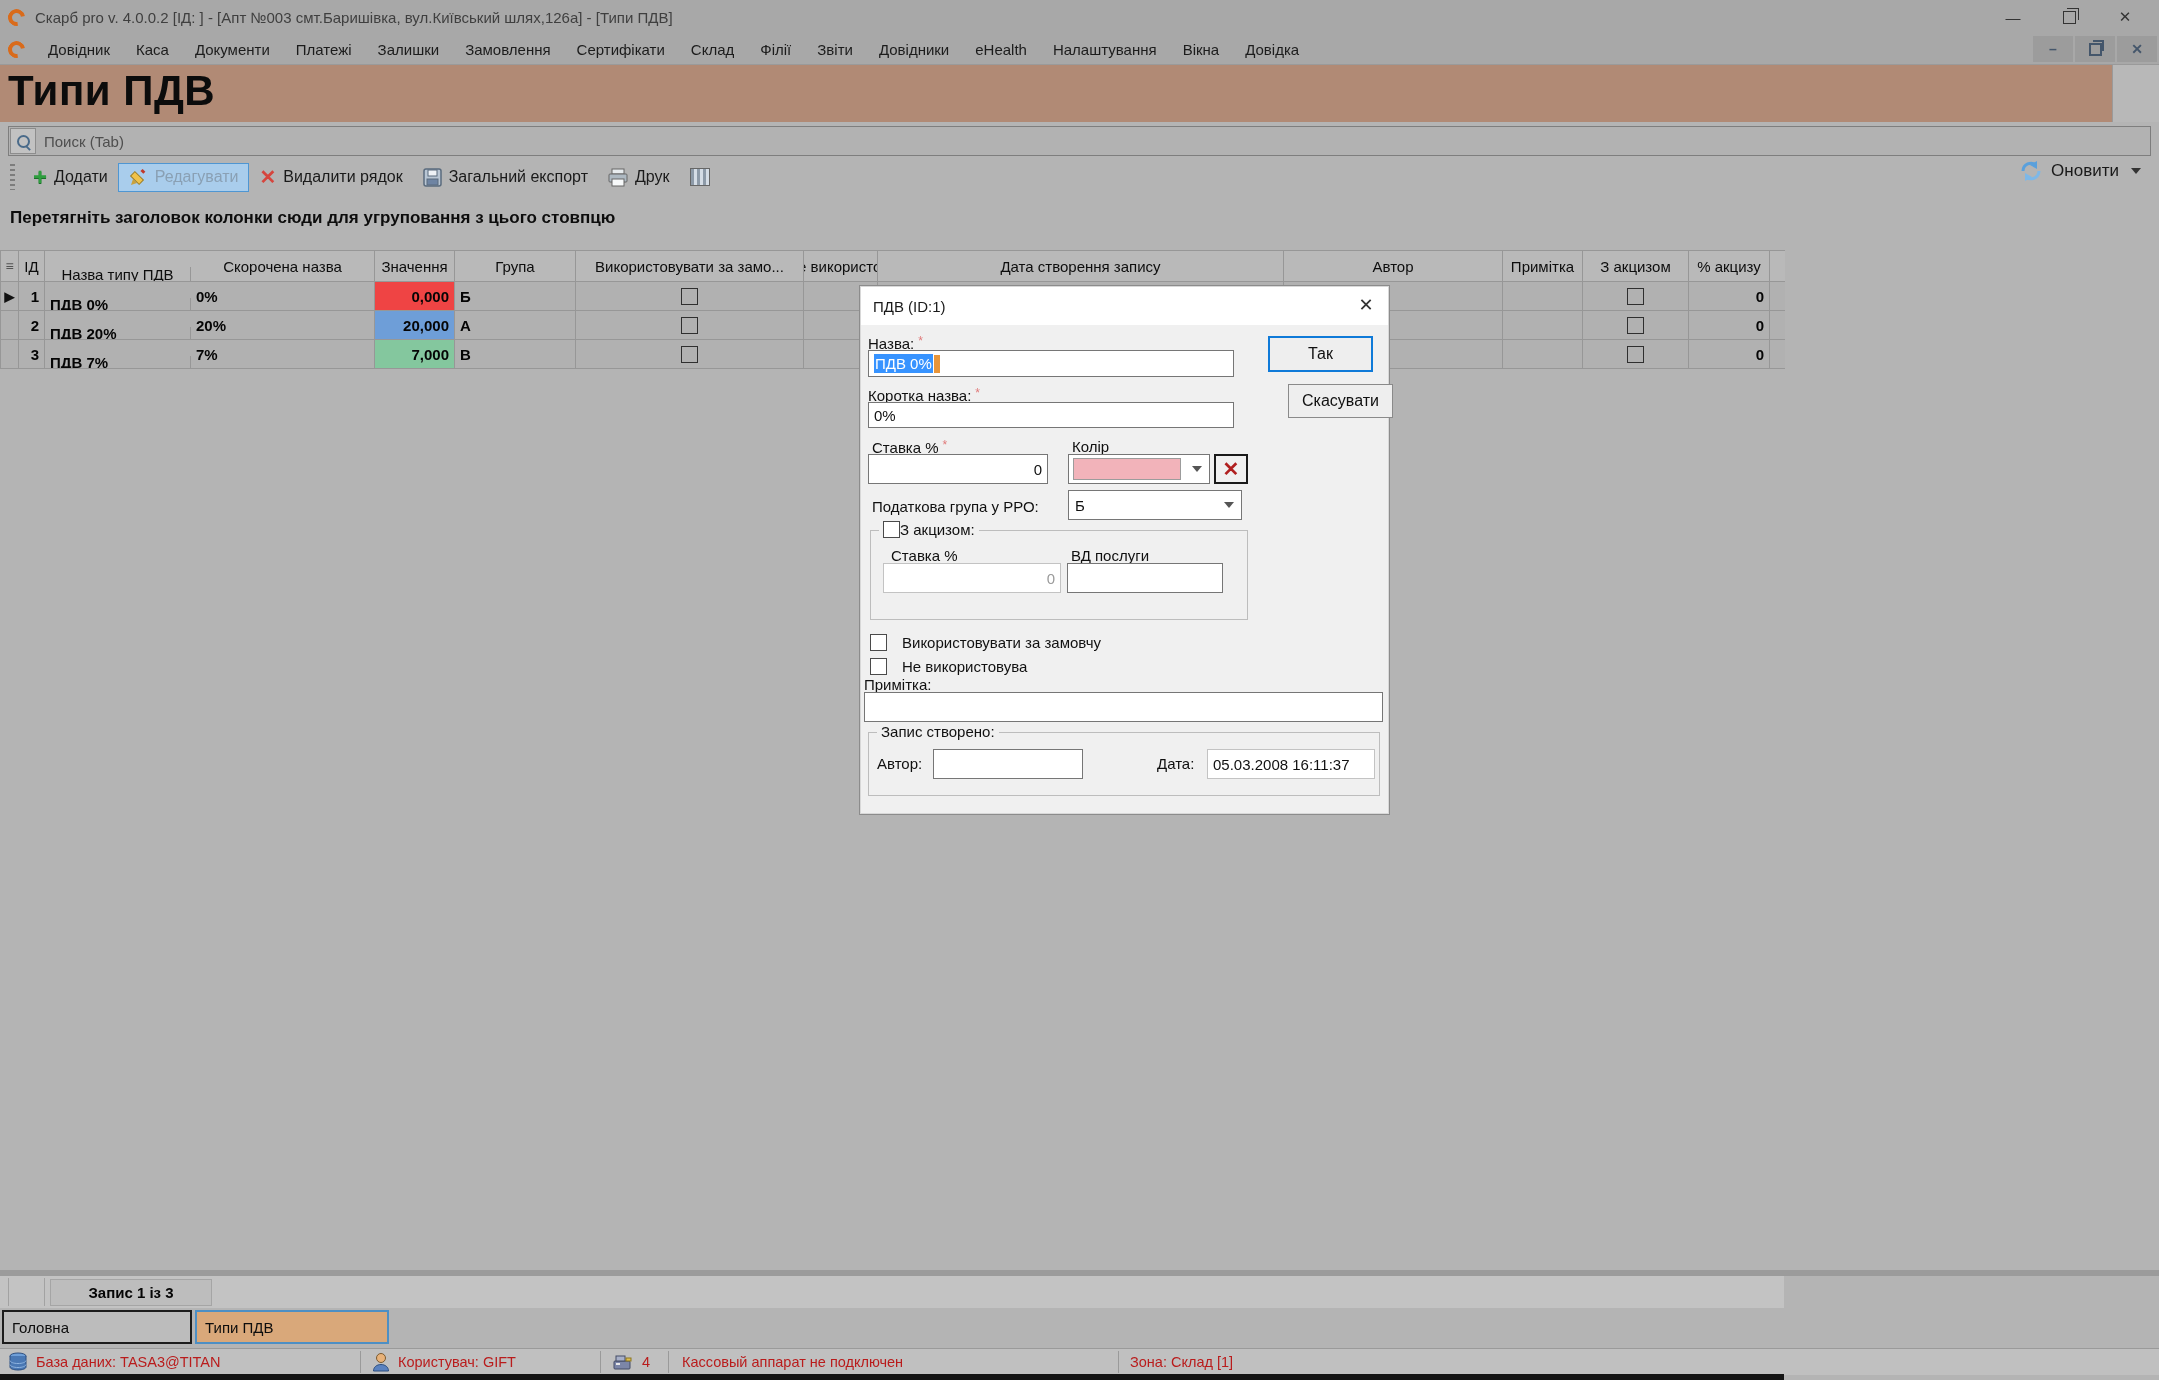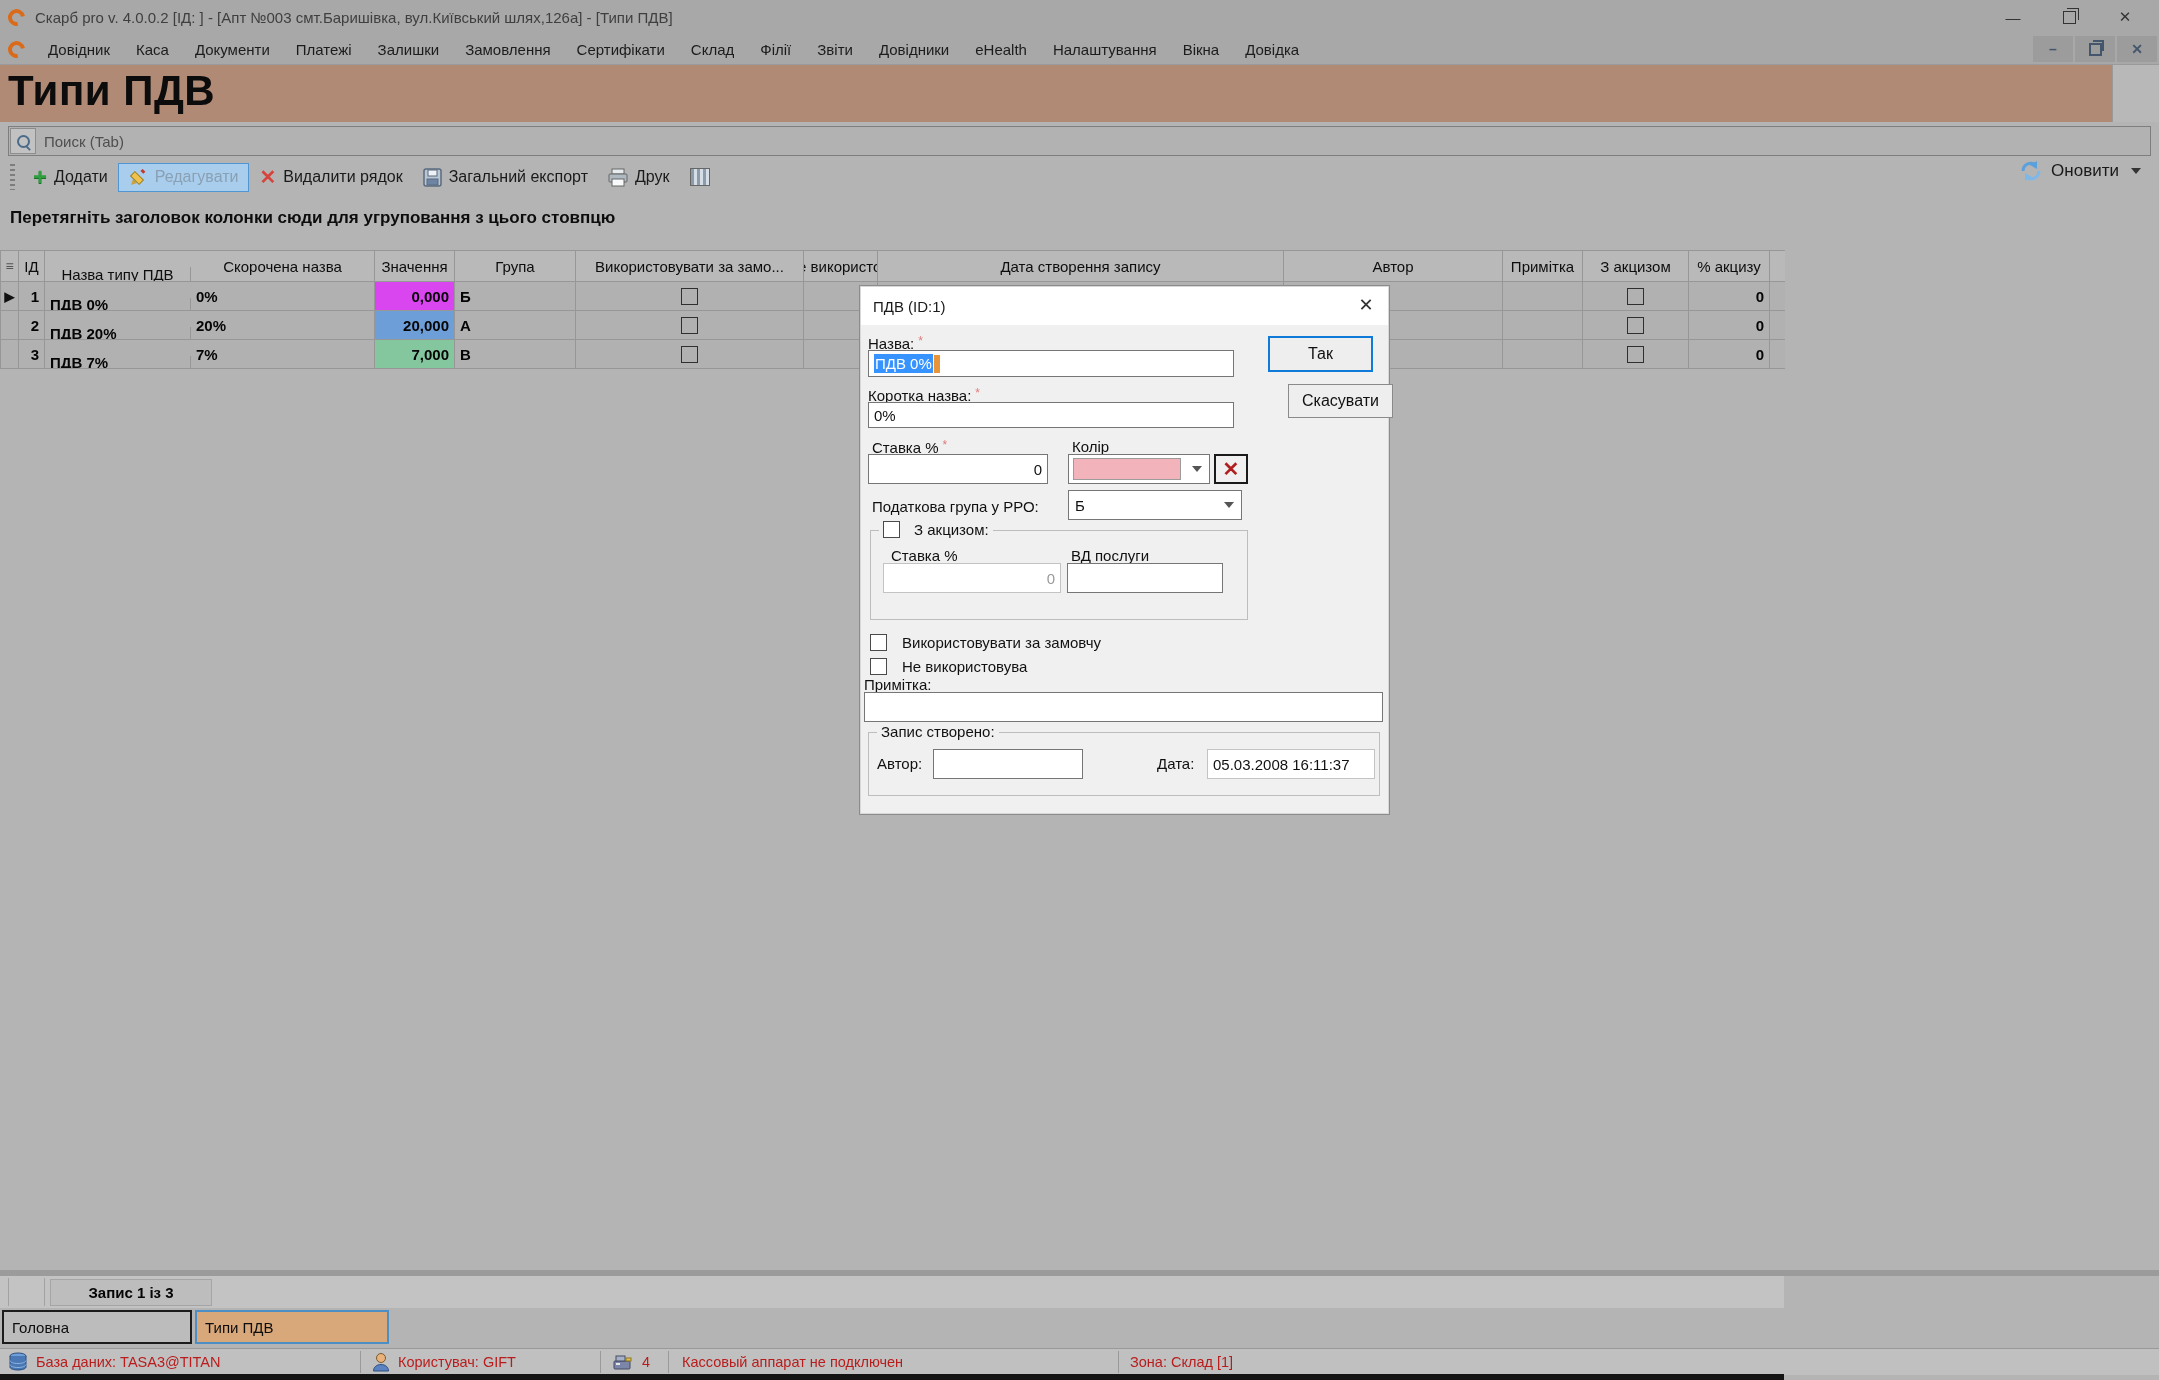--- a/index.html
+++ b/index.html
@@ -89,21 +89,21 @@
   .caret{display:inline-block;width:6px;height:18px;background:#e8953a;margin-left:1px;}
   .btn{position:absolute;background:#eeeeee;border:1px solid #8a8a8a;display:flex;align-items:center;justify-content:center;font-size:16px;color:#111;box-sizing:border-box;}
   .btn.primary{border:2px solid #0f7ad8;}
   .combo{position:absolute;background:#fff;border:1px solid #767676;box-sizing:border-box;display:flex;align-items:center;}
   .combo .swatch{flex:1;margin:4px;height:calc(100% - 8px);border:1px solid #9c9c9c;}
   .combo .val{flex:1;padding-left:6px;}
   .combo .chev{width:24px;height:100%;display:flex;align-items:center;justify-content:center;}
   .chev i{width:0;height:0;border-left:5px solid transparent;border-right:5px solid transparent;border-top:6px solid #555;}
   .clearbtn{position:absolute;background:#f0f0f0;border:2px solid #1a1a1a;box-sizing:border-box;display:flex;align-items:center;justify-content:center;color:#b01f1f;font-weight:bold;font-size:20px;}
   .gbox{position:absolute;border:1px solid #bdbdbd;box-sizing:border-box;}
-  .gbox .legend{position:absolute;top:-10px;left:8px;background:#f0f0f0;padding:0 4px;display:flex;align-items:center;gap:14px;white-space:nowrap;}
+  .gbox .legend{position:absolute;top:-10px;left:8px;background:#f0f0f0;padding:0 4px;display:flex;align-items:center;gap:0;white-space:nowrap;}
   .wchk{width:17px;height:17px;border:1px solid #4a4a4a;background:#fff;box-sizing:border-box;flex:none;}
   .chkline{position:absolute;display:flex;align-items:center;gap:15px;white-space:nowrap;}
 
   
   .divider-strip{left:0;top:1270px;width:2159px;height:6px;background:#9b9b9b;}
   .recbar{left:0;top:1276px;width:1784px;height:32px;background:#c3c3c3;border-bottom:1px solid #8e8e8e;}
   .recbar .vline{position:absolute;top:2px;bottom:2px;width:1px;background:#a2a2a2;}
   .recbox{position:absolute;left:50px;top:3px;width:160px;height:25px;background:#bdbdbd;border:1px solid #a5a5a5;display:flex;align-items:center;justify-content:center;font-weight:bold;font-size:15px;color:#050505;}
   .tabsrow{left:0;top:1308px;width:2159px;height:40px;background:#b4b4b4;}
   .tab{position:absolute;top:2px;height:34px;display:flex;align-items:center;padding-left:8px;font-size:15px;color:#0d0d0d;box-sizing:border-box;}
@@ -238,21 +238,21 @@
       <div class="tc c12">% акцизу</div>
     </div>
 
     <div class="trow">
       <div class="tc c0">
           <span class="rowarrow">▶</span>
         </div>
       <div class="tc c1">1</div>
       <div class="tc c2">ПДВ 0%</div>
       <div class="tc c3">0%</div>
-      <div class="tc c4" style="background-color: #d946ef;">0,000</div>
+      <div class="tc c4" style="background-color: #ef4444;">0,000</div>
       <div class="tc c5">Б</div>
       <div class="tc c6 chkcell">
           <span class="chk"></span>
         </div>
       <div class="tc c7"></div>
       <div class="tc c8">05.03.2008 16:11:37</div>
       <div class="tc c9"></div>
       <div class="tc c10"></div>
       <div class="tc c11 chkcell">
           <span class="chk"></span>

